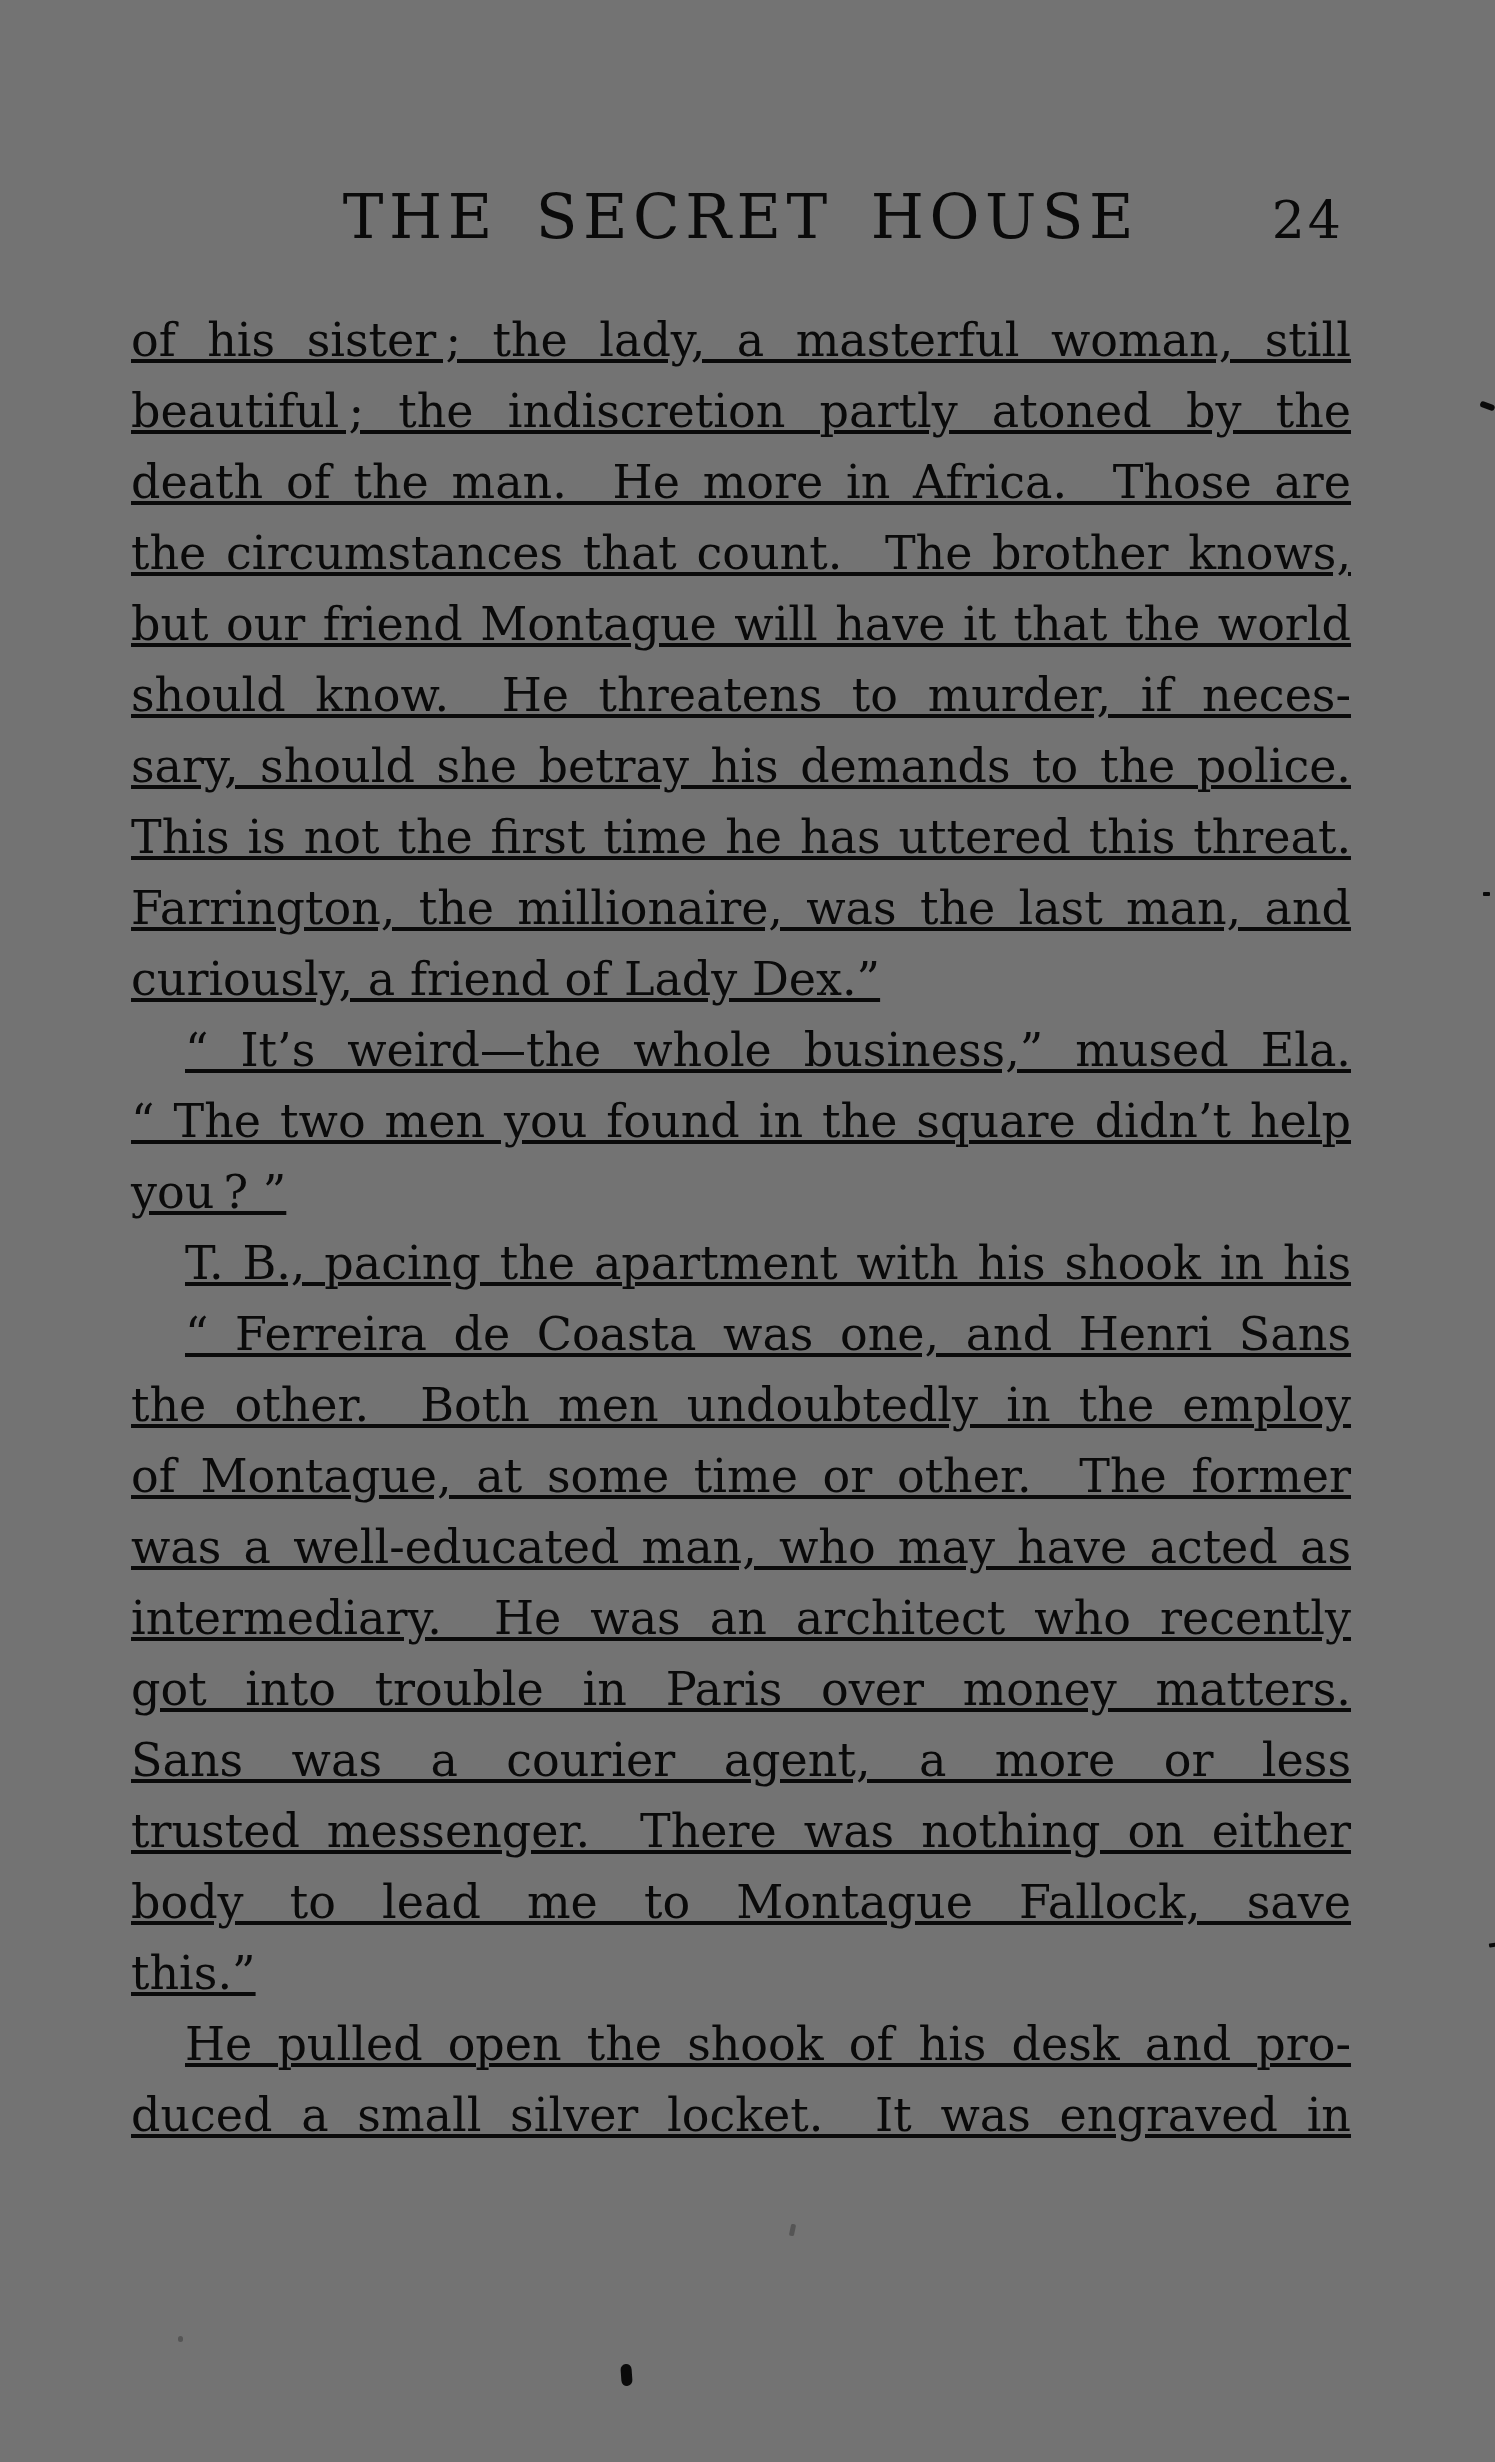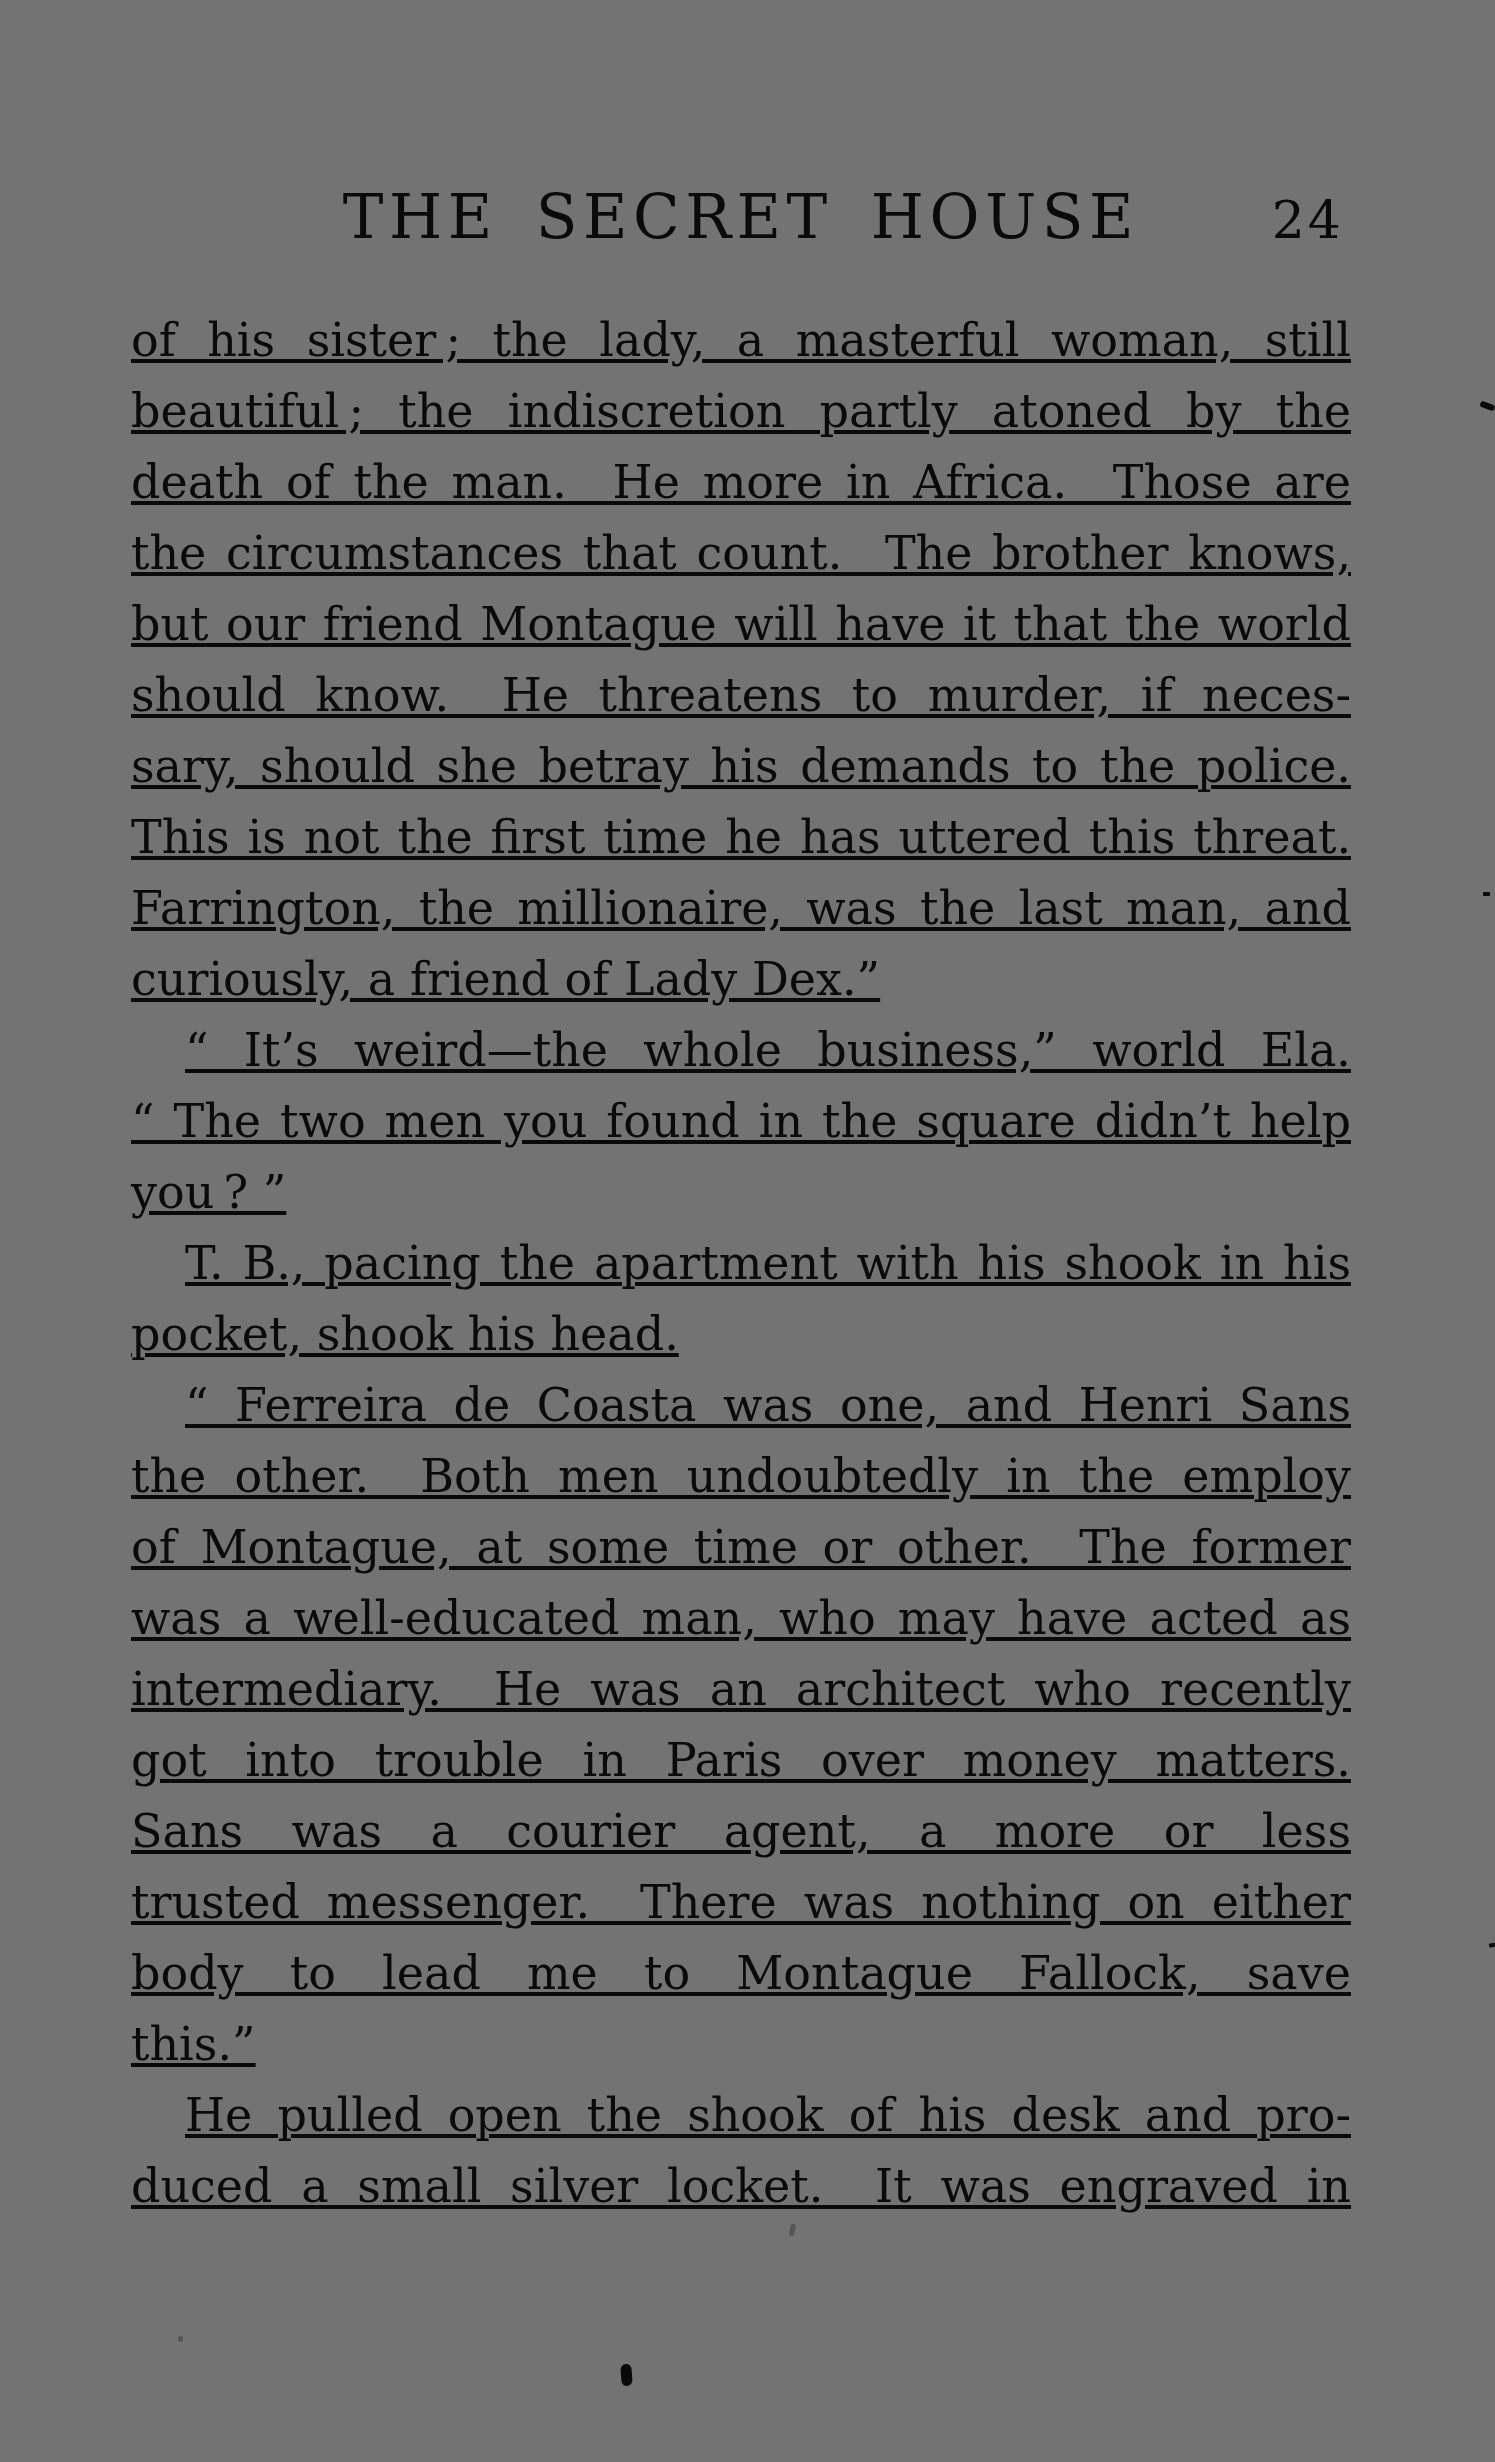--- a/index.html
+++ b/index.html
@@ -80,27 +80,26 @@
         <div class="line j">death of the man.  He more in Africa.  Those are</div>
         <div class="line j">the circumstances that count.  The brother knows,</div>
         <div class="line j">but our friend Montague will have it that the world</div>
         <div class="line j">should know.  He threatens to murder, if neces-</div>
         <div class="line j">sary, should she betray his demands to the police.</div>
         <div class="line j">This is not the first time he has uttered this threat.</div>
         <div class="line j">Farrington, the millionaire, was the last man, and</div>
         <div class="line">curiously, a friend of Lady Dex.”</div>
       </div>
       <div class="paragraph">
-        <div class="line j indent">“ It’s weird—the whole business,” world Ela.</div>
+        <div class="line j indent">“ It’s weird—the whole business,” mused Ela.</div>
         <div class="line j">“ The two men you found in the square didn’t help</div>
         <div class="line">you ? ”</div>
       </div>
       <div class="paragraph">
         <div class="line j indent">T. B., pacing the apartment with his shook in his</div>
-        <div class="line">pocket, shook his head.</div>
       </div>
       <div class="paragraph">
         <div class="line j indent">“ Ferreira de Coasta was one, and Henri Sans</div>
         <div class="line j">the other.  Both men undoubtedly in the employ</div>
         <div class="line j">of Montague, at some time or other.  The former</div>
         <div class="line j">was a well-educated man, who may have acted as</div>
         <div class="line j">intermediary.  He was an architect who recently</div>
         <div class="line j">got into trouble in Paris over money matters.</div>
         <div class="line j">Sans was a courier agent, a more or less</div>
         <div class="line j">trusted messenger.  There was nothing on either</div>

